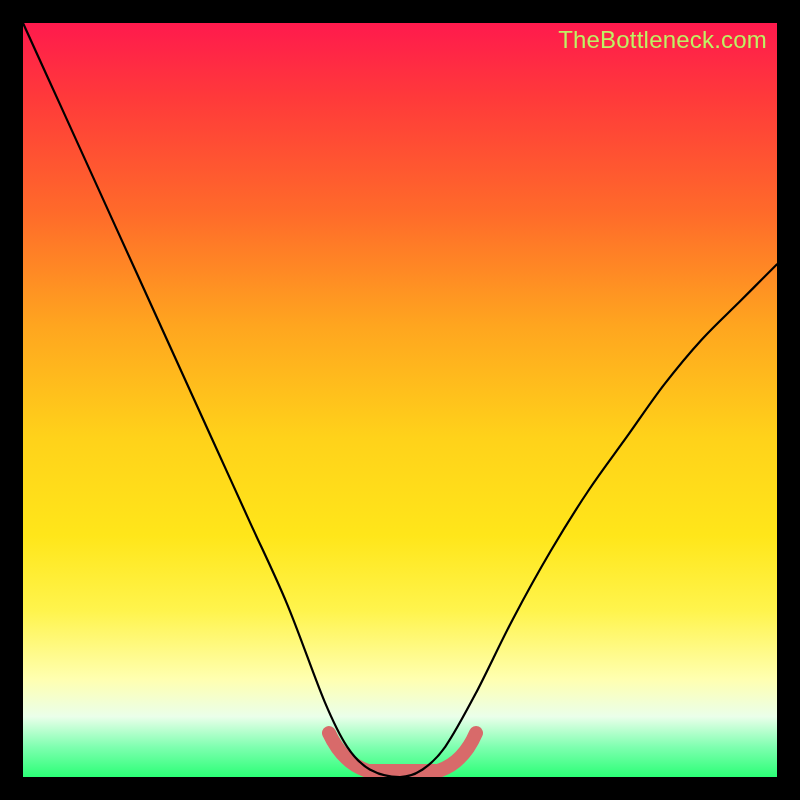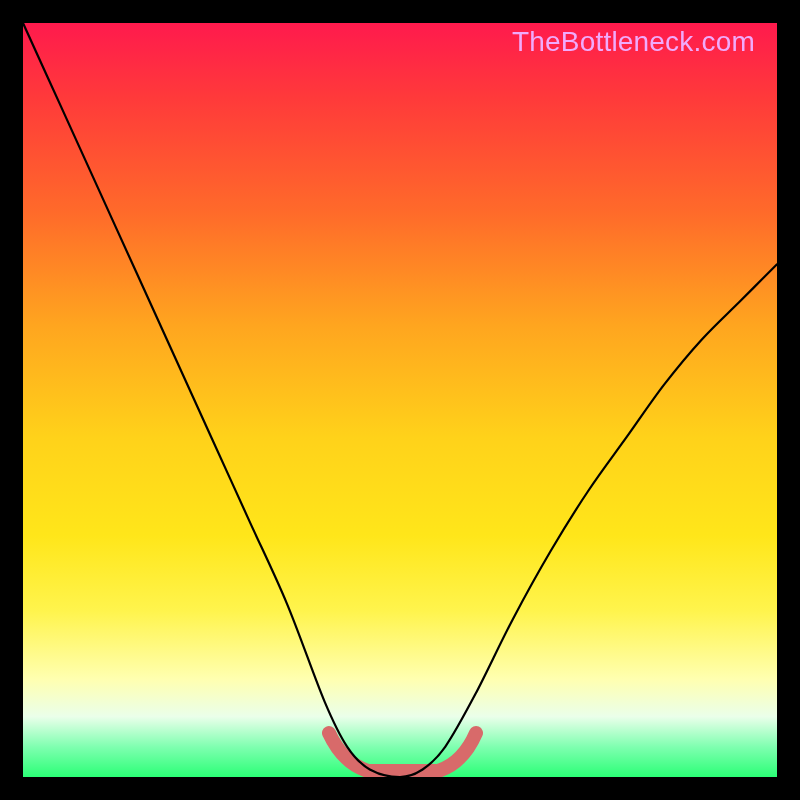--- a/index.html
+++ b/index.html
@@ -35,23 +35,23 @@
       #fff44d 78%,
       #ffffb0 87%,
       #eaffea 92%,
       #7fffb0 96%,
       #2bff76 100%
     );
   }
   .watermark {
     position: absolute;
     top: 3px;
-    right: 22px;
-    color: #f0abfc;
-    font-size: 28px;
+    right: 10px;
+    color: #bef264;
+    font-size: 24px;
     font-weight: 500;
     letter-spacing: 0.2px;
     user-select: none;
   }
   svg {
     position: absolute;
     left: 0;
     top: 0;
   }
   .curve {

